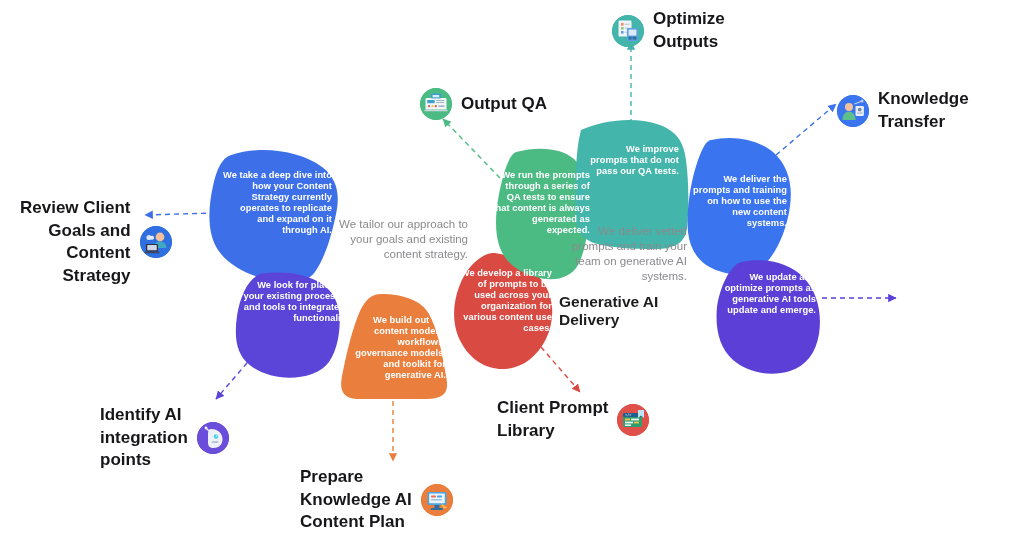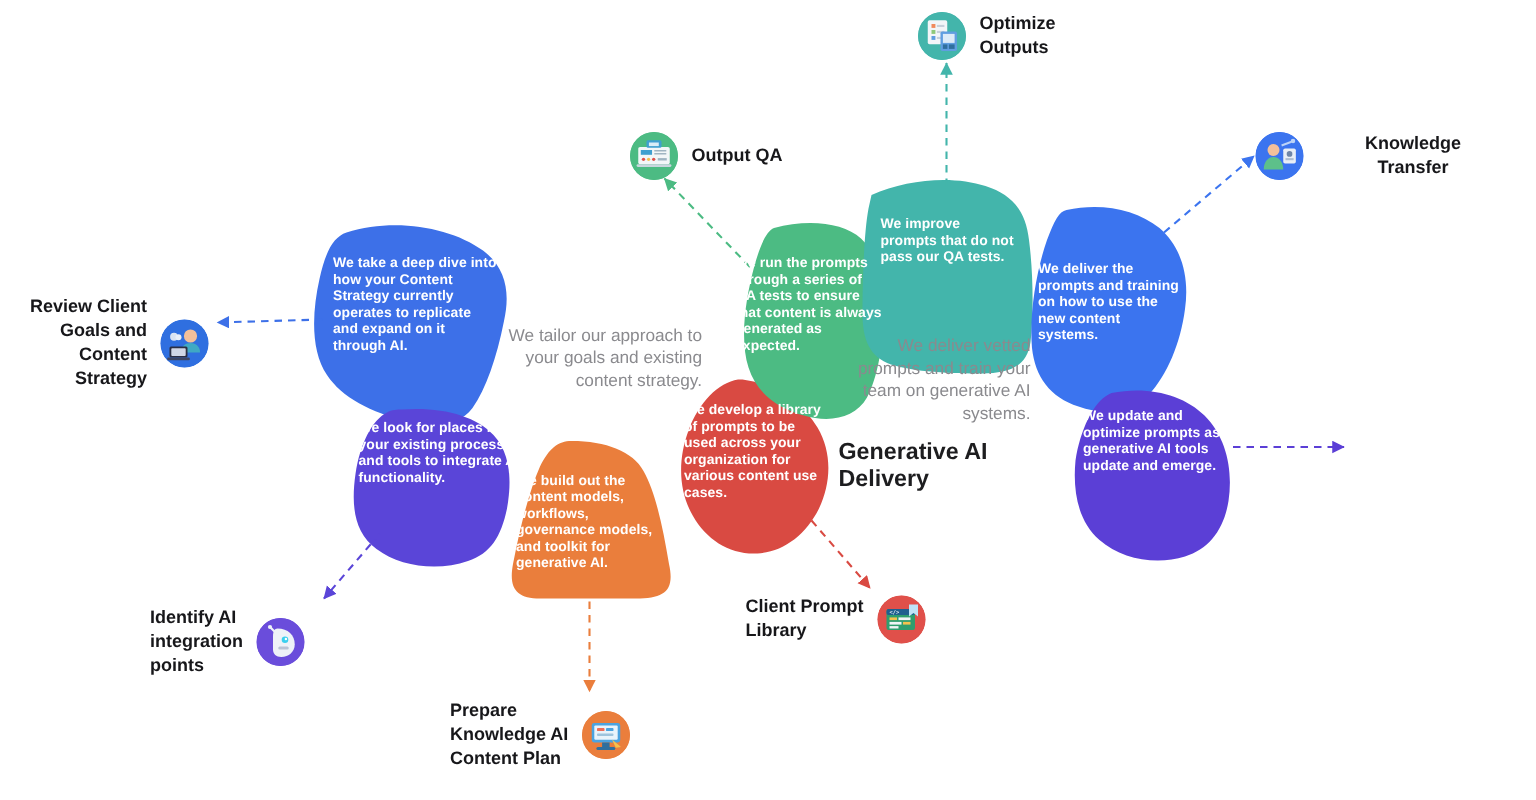--- a/index.html
+++ b/index.html
@@ -3,31 +3,31 @@
 <meta charset="utf-8">
 <style>
   html,body{margin:0;padding:0;}
   body{
     width:1024px;height:533px;background:#ffffff;position:relative;overflow:hidden;
     font-family:"Liberation Sans", sans-serif;
   }
   #stage{position:absolute;inset:0;}
   svg.layer{position:absolute;left:0;top:0;width:1024px;height:533px;overflow:visible;}
   .petal-text{
-    position:absolute;color:#ffffff;text-align:left;line-height:1.18;
+    position:absolute;color:#ffffff;text-align:right;line-height:1.18;
     font-size:9.3px;font-weight:600;letter-spacing:0.05px;
     pointer-events:none;
   }
   .hub{position:absolute;text-align:center;}
   .hub-title{font-size:15.5px;font-weight:700;color:#1d1d1f;line-height:1.2;}
   .hub-desc{font-size:11.5px;color:#8a8a8e;line-height:1.3;font-weight:400;text-align:right;}
   .node{position:absolute;display:flex;align-items:center;gap:9px;}
   .node.rev{flex-direction:row-reverse;}
   .node-label{
-    font-size:12px;font-weight:700;color:#17171a;line-height:1.33;white-space:pre-line;
+    font-size:17px;font-weight:700;color:#17171a;line-height:1.33;white-space:pre-line;
   }
   .ic{width:32px;height:32px;border-radius:50%;flex:0 0 32px;position:relative;overflow:hidden;}
   .ic svg{position:absolute;left:0;top:0;width:32px;height:32px;}
 </style>
 </head>
 <body>
 
 <div id="stage">
 
   <svg class="layer" viewBox="0 0 1024 533">
@@ -254,18 +254,18 @@
         <circle cx="16" cy="16" r="16" fill="#3b74ef"></circle>
         <circle cx="12" cy="12" r="4" fill="#f3c09a"></circle>
         <path d="M5.5 25 C5.5 19.6 8.8 16.6 12 16.6 C15.2 16.6 18.5 19.6 18.5 25 Z" fill="#5dc08a"></path>
         <rect x="18.5" y="11" width="8.4" height="10" rx="1.2" fill="#e9eef6"></rect>
         <circle cx="22.7" cy="14.6" r="1.9" fill="#6f86a8"></circle>
         <rect x="20" y="17.4" width="5.4" height="1.4" fill="#aebdd1"></rect>
         <path d="M17.4 9 L24 6.5" stroke="#bcd3f7" stroke-width="1.3"></path>
         <circle cx="25" cy="6" r="1.5" fill="#bcd3f7"></circle>
       </svg>
     </span>
-    <span class="node-label" style="text-align:center;margin-left:32px;">Knowledge
+    <span class="node-label" style="text-align:left;">Knowledge
 Transfer</span>
   </div>
 
 
 </div>
 
 </body></html>

